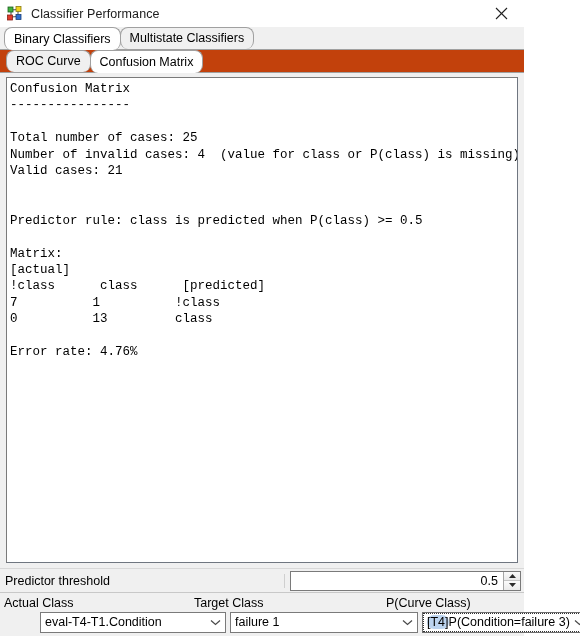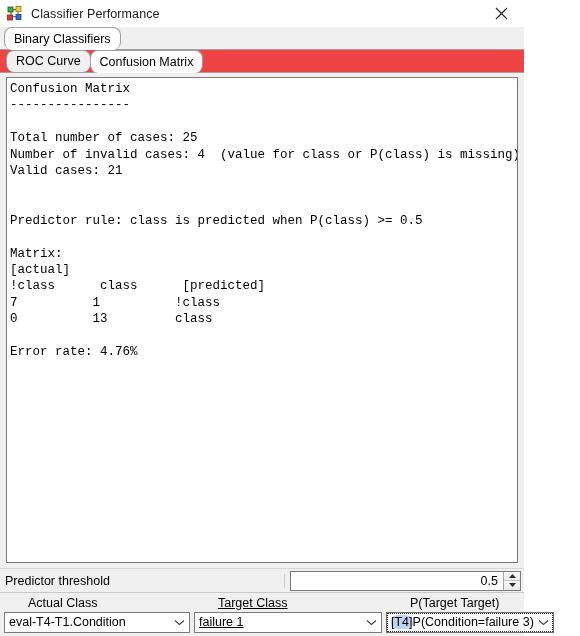--- a/index.html
+++ b/index.html
@@ -112,21 +112,21 @@
     display: flex;
     flex-direction: column;
     background: #ffffff;
     padding: 0;
     box-sizing: border-box;
     min-height: 0;
   }
   .tabstrip-inner {
     height: 23px;
     min-height: 23px;
-    background: #ef4444;
+    background: #c2410c;
     display: flex;
     align-items: flex-end;
     padding-left: 6px;
     box-sizing: border-box;
     position: relative;
     border-bottom: 1px solid #a0a0a0;
   }
 
   
   .text-panel-wrap {
@@ -226,29 +226,29 @@
   .selectors {
     background: #f0f0f0;
     padding: 0;
     box-sizing: border-box;
     border-top: 1px solid #c8c8c8;
   }
   .sel-labels, .sel-controls {
     display: flex;
     box-sizing: border-box;
   }
-  .sel-labels { height: 19px; padding-left: 24px; }
-  .sel-controls { height: 24px; padding-bottom: 4px; }
+  .sel-labels { height: 19px; }
+  .sel-controls { height: 24px; padding-bottom: 4px; margin-left: 36px; }
   .sel-col {
     box-sizing: border-box;
     display: flex;
     align-items: center;
   }
   .sel-col.c1 { width: 190px; flex: 0 0 190px; padding-left: 4px; }
-  .sel-col.c2 { width: 192px; flex: 0 0 192px; padding-left: 4px; text-decoration: underline; }
+  .sel-col.c2 { width: 192px; flex: 0 0 192px; padding-left: 4px; }
   .sel-col.c3 { flex: 1 1 auto; padding-left: 4px; padding-right: 4px; }
   .sel-label {
     font-size: 12.5px;
     color: #000;
   }
   .combo {
     position: relative;
     width: 100%;
     height: 21px;
     background: #ffffff;
@@ -309,20 +309,23 @@
       <svg width="13" height="13" viewBox="0 0 13 13" xmlns="http://www.w3.org/2000/svg">
         <line x1="1" y1="1" x2="12" y2="12" stroke="#222222" stroke-width="1.1"></line>
         <line x1="12" y1="1" x2="1" y2="12" stroke="#222222" stroke-width="1.1"></line>
       </svg>
     </div>
   </div>
 
   <div class="tabstrip-outer">
     <div class="tab selected">
       <span>Binary Classifiers</span>
+    </div>
+    <div class="tab">
+      <span>Multistate Classifiers</span>
     </div>
   </div>
 
   <div class="inner-wrap">
 
     <div class="tabstrip-inner">
       <div class="tab">
         <span>ROC Curve</span>
       </div>
       <div class="tab selected">
@@ -376,21 +379,21 @@
 
   <div class="selectors">
     <div class="sel-labels">
       <div class="sel-col c1">
         <span class="sel-label">Actual Class</span>
       </div>
       <div class="sel-col c2">
         <span class="sel-label">Target Class</span>
       </div>
       <div class="sel-col c3">
-        <span class="sel-label">P(Target Target)</span>
+        <span class="sel-label">P(Curve Class)</span>
       </div>
     </div>
     <div class="sel-controls">
       <div class="sel-col c1">
         <div class="combo">
           <span class="combo-text">eval-T4-T1.Condition</span>
           <span class="combo-arrow">
             <svg width="11" height="7" viewBox="0 0 11 7" xmlns="http://www.w3.org/2000/svg">
               <polyline points="1,1.5 5.5,5.5 10,1.5" fill="none" stroke="#4a4a4a" stroke-width="1.2"></polyline>
             </svg>

